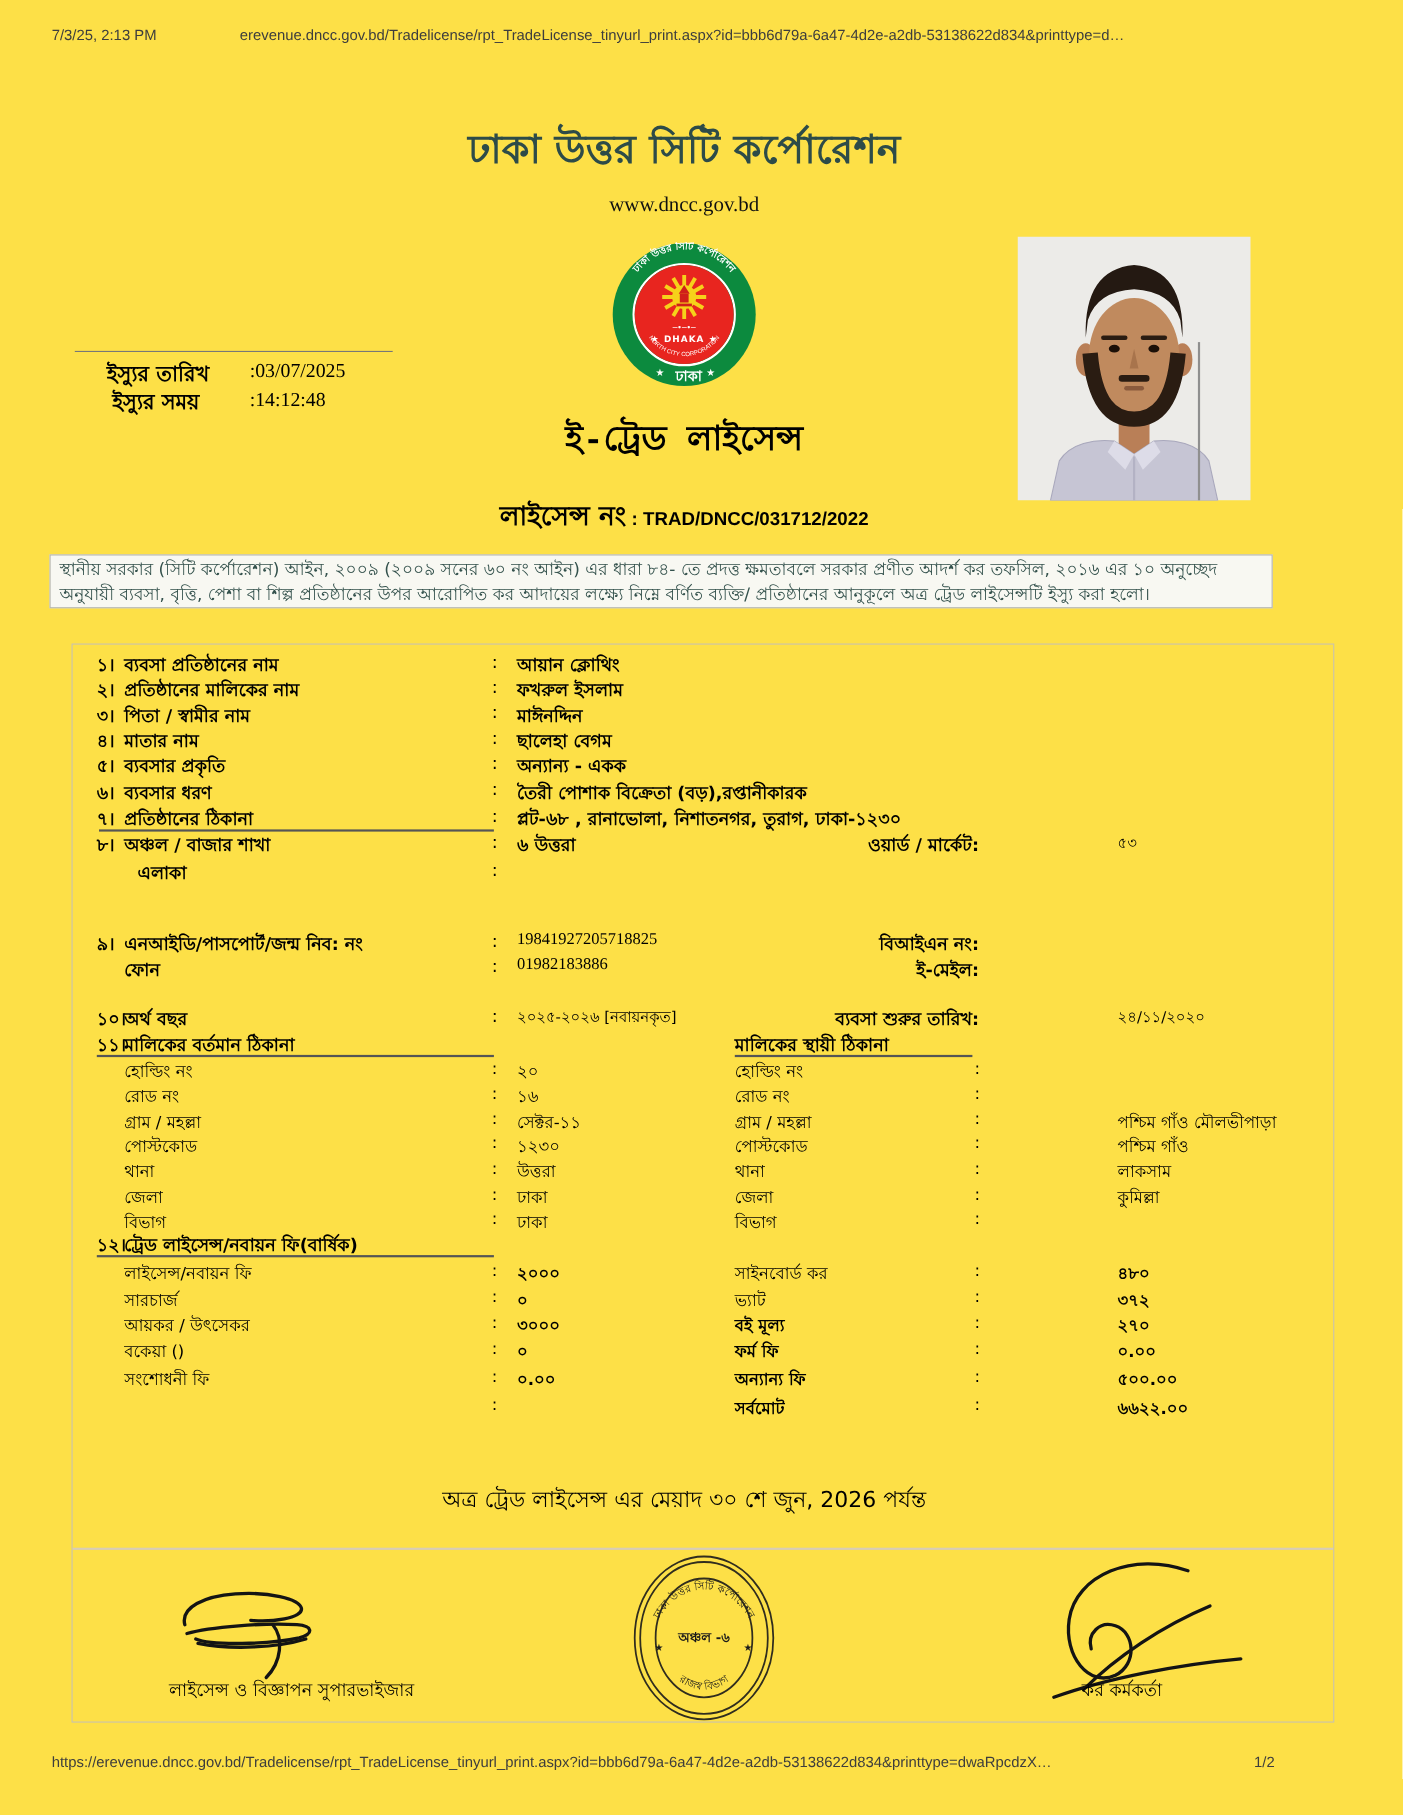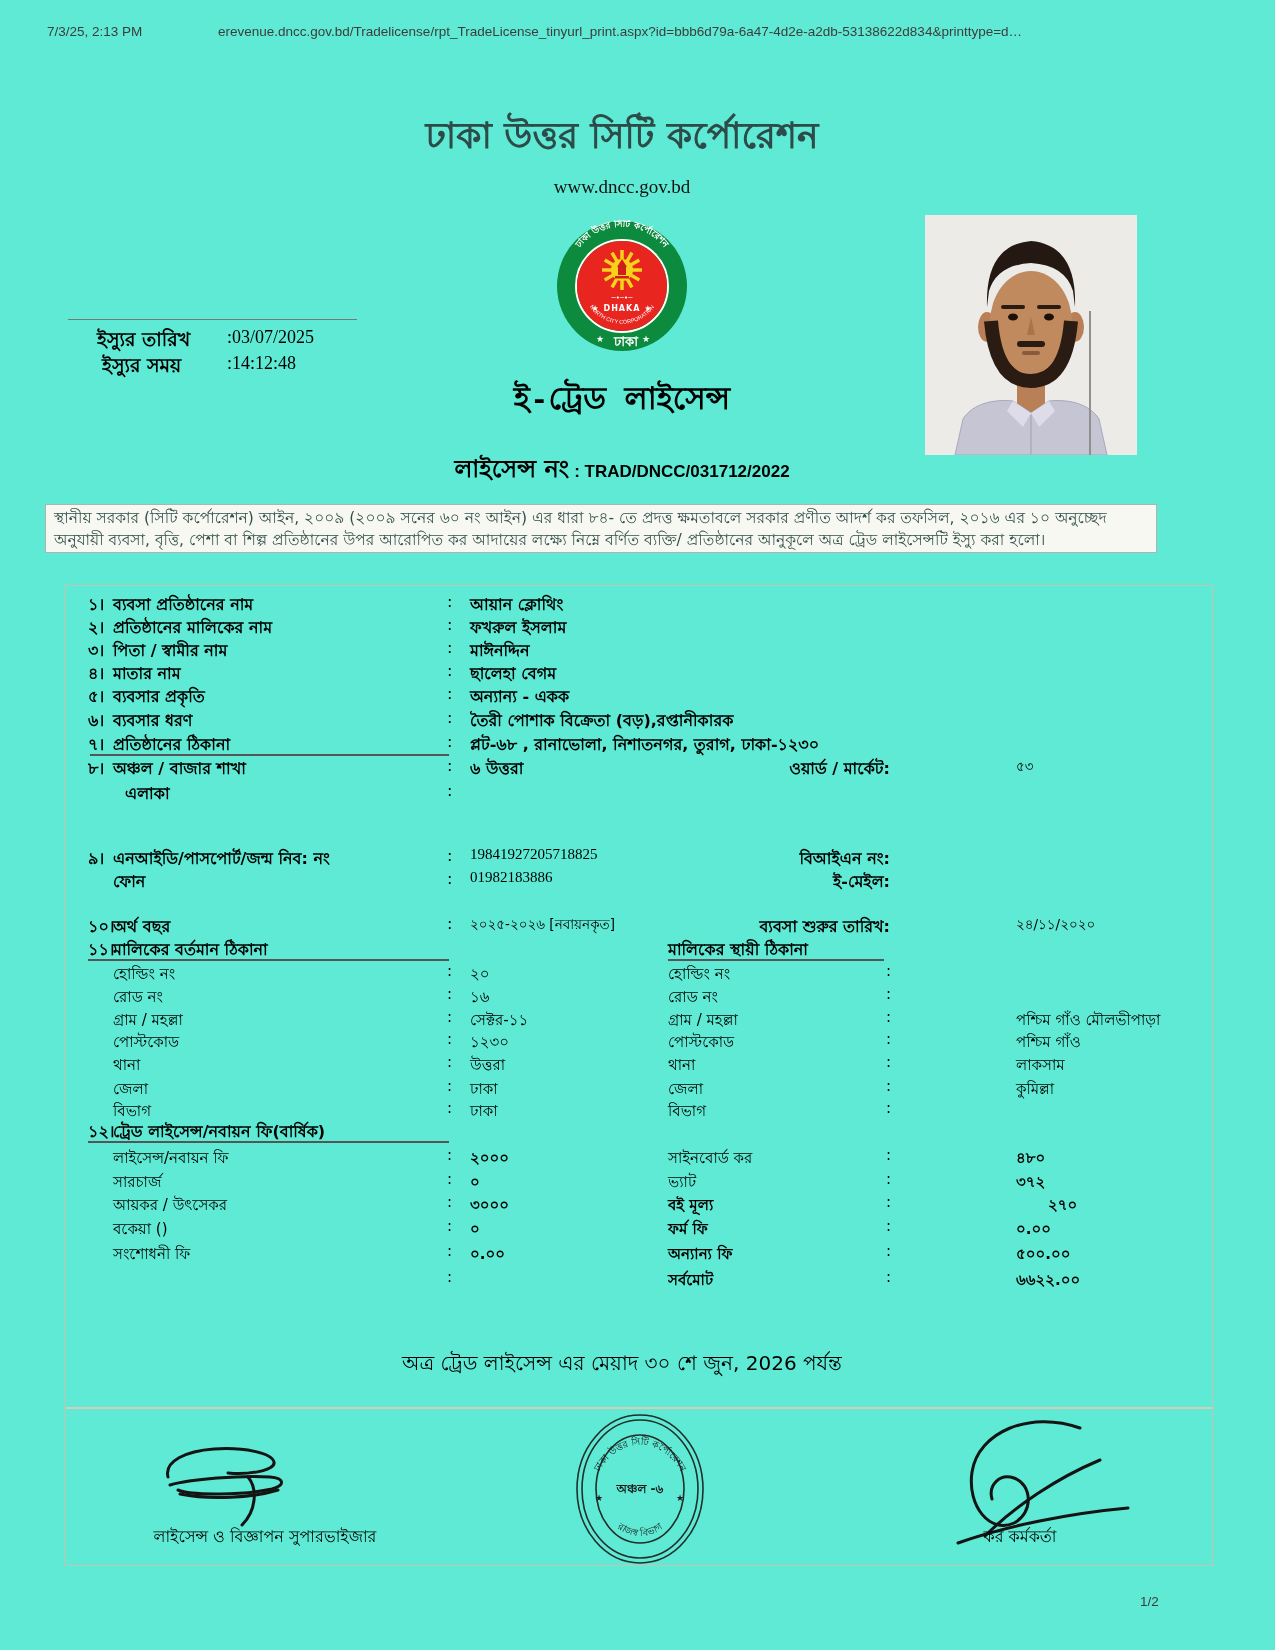--- a/index.html
+++ b/index.html
@@ -1,16 +1,16 @@
 <!DOCTYPE html>
 <html><head>
 <meta charset="utf-8">
 <style>
   html,body{margin:0;padding:0;background:#fff;}
-  .page{position:relative;width:1275px;height:1650px;background:#5eead4;overflow:hidden;
+  .page{position:relative;width:1275px;height:1650px;background:#fde047;overflow:hidden;
         font-family:"DejaVu Sans",sans-serif;color:#000;}
   .abs{position:absolute;}
   .center-band{position:absolute;left:0;width:1244px;text-align:center;}
   .print-meta{font-family:"Liberation Sans",sans-serif;font-size:13.5px;color:#3d3d3d;white-space:nowrap;}
   .org-title{font-size:36px;font-weight:bold;color:#2d4b48;}
   .website{font-family:"Liberation Serif",serif;font-size:19px;color:#111;}
   .issue-label{font-size:19px;font-weight:bold;white-space:nowrap;}
   .issue-value{font-family:"Liberation Serif",serif;font-size:18px;white-space:nowrap;}
   .doc-title{font-size:31px;font-weight:bold;}
   .license-line{font-size:24px;font-weight:bold;}
@@ -304,21 +304,21 @@
     <span class="rlbl">ভ্যাট</span>
     <span class="rcolon">:</span>
     <span class="rval-b" style="font-size:15px;">৩৭২</span>
   </div>
   <div class="row" style="top:1193px;font-size:15px;">
     <span class="lbl-n">আয়কর / উৎসেকর</span>
     <span class="colon">:</span>
     <span class="val" style="font-size:15px;">৩০০০</span>
     <span class="rlbl-b">বই মূল্য</span>
     <span class="rcolon">:</span>
-    <span class="rval-b" style="font-size:15px;margin-left:32px;">২৭০</span>
+    <span class="rval-b" style="font-size:15px;">২৭০</span>
   </div>
   <div class="row" style="top:1217px;font-size:15px;">
     <span class="lbl-n">বকেয়া ()</span>
     <span class="colon">:</span>
     <span class="val" style="font-size:15px;">০</span>
     <span class="rlbl-b">ফর্ম ফি</span>
     <span class="rcolon">:</span>
     <span class="rval-b" style="font-size:15px;">০.০০</span>
   </div>
   <div class="row" style="top:1242px;font-size:15px;">
@@ -376,15 +376,16 @@
         <path d="M150,18 C100,0 48,22 42,62 C37,96 60,124 84,113 C104,103 102,74 84,68 C70,63 58,75 62,89"></path>
         <path d="M55,126 C85,96 127,68 170,50"></path>
         <path d="M28,133 C75,116 142,103 198,98"></path>
       </g>
     </svg>
   </div>
 
   <div class="sig-label" style="left:140px;top:1524px;width:250px;">লাইসেন্স ও বিজ্ঞাপন সুপারভাইজার</div>
   <div class="sig-label" style="left:925px;top:1524px;width:190px;">কর কর্মকর্তা</div>
 
+  <div class="abs print-meta" style="left:47px;top:1594px;">https://erevenue.dncc.gov.bd/Tradelicense/rpt_TradeLicense_tinyurl_print.aspx?id=bbb6d79a-6a47-4d2e-a2db-53138622d834&amp;printtype=dwaRpcdzX…</div>
   <div class="abs print-meta" style="left:1140px;top:1594px;">1/2</div>
 
 </div>
 
 </body></html>

